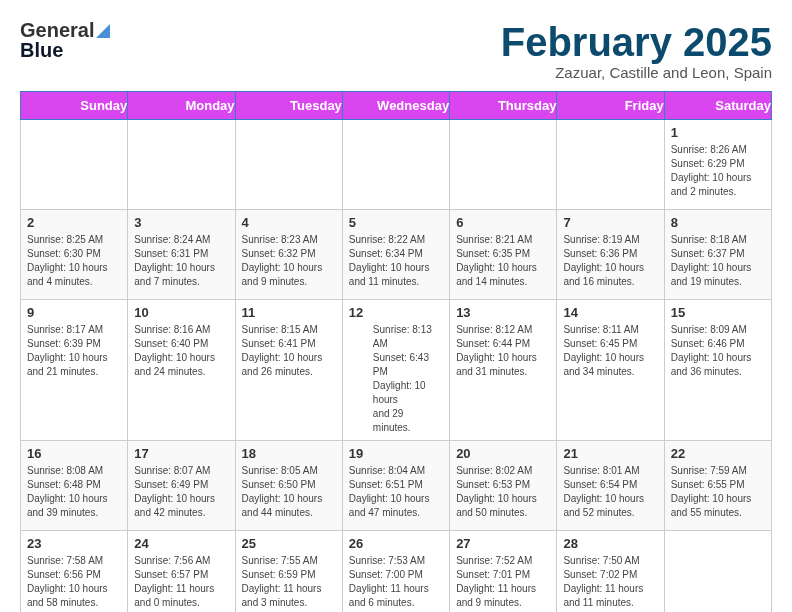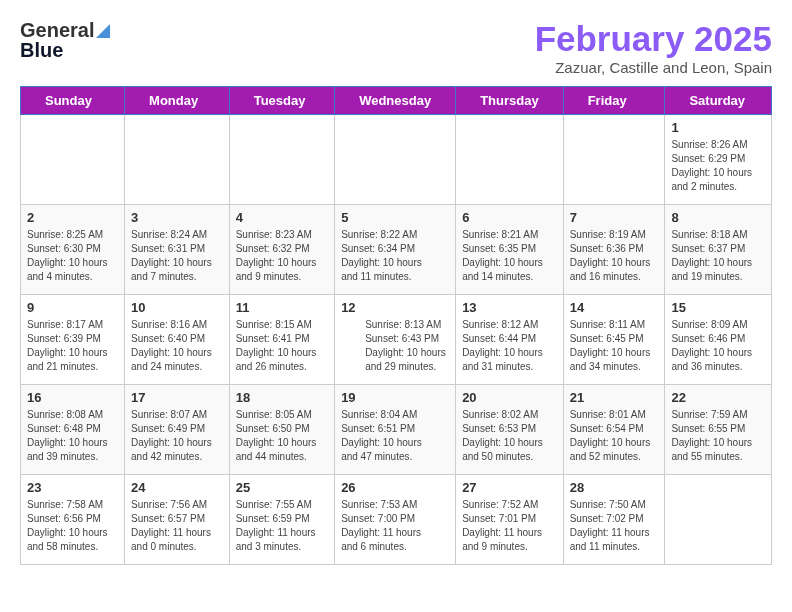--- a/index.html
+++ b/index.html
@@ -18,42 +18,42 @@
     }
     .logo {
       display: flex;
       flex-direction: column;
       align-items: flex-start;
     }
     .title-block {
       text-align: right;
     }
     .title-month {
-      font-size: 35px;
+      font-size: 40px;
       font-weight: bold;
-      color: #8b5cf6;
+      color: #0c4a6e;
       line-height: 1.1;
       text-align: center;
     }
     .title-location {
       font-size: 15px;
       color: #555;
     }
     .calendar {
       width: 100%;
       border-collapse: collapse;
       border: 1px solid #ccc;
     }
     .calendar th {
-      background-color: #a21caf;
+      background-color: #d946ef;
       color: #fff;
       font-size: 13px;
       font-weight: bold;
-      padding: 6px 24px;
-      text-align: left;
+      padding: 6px 0;
+      text-align: right;
       border: 1px solid #3a7bc8;
     }
     .calendar td {
       width: calc(100% / 7);
       vertical-align: top;
       padding: 5px 6px;
       border: 1px solid #ccc;
       font-size: 10.5px;
       color: #333;
       height: 90px;

